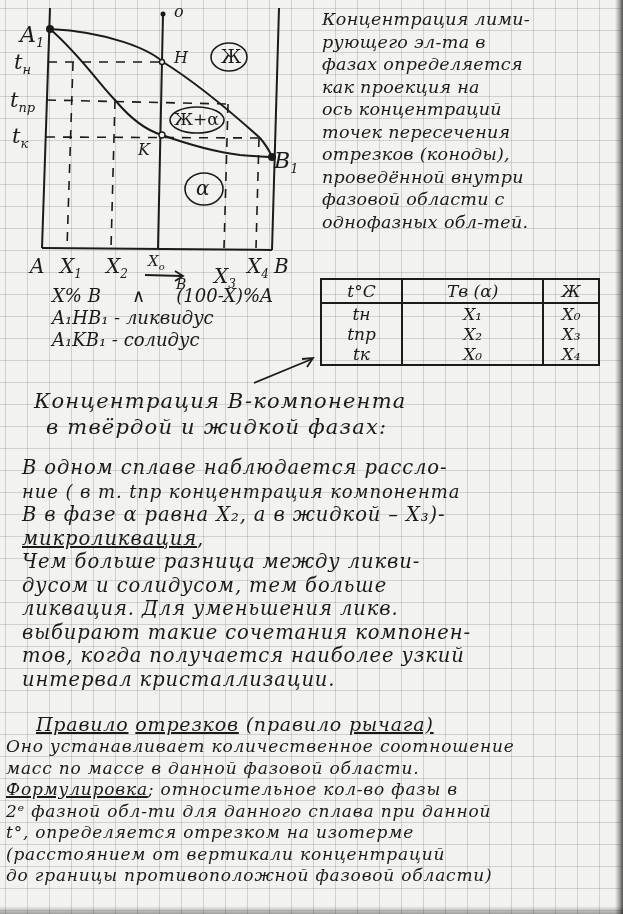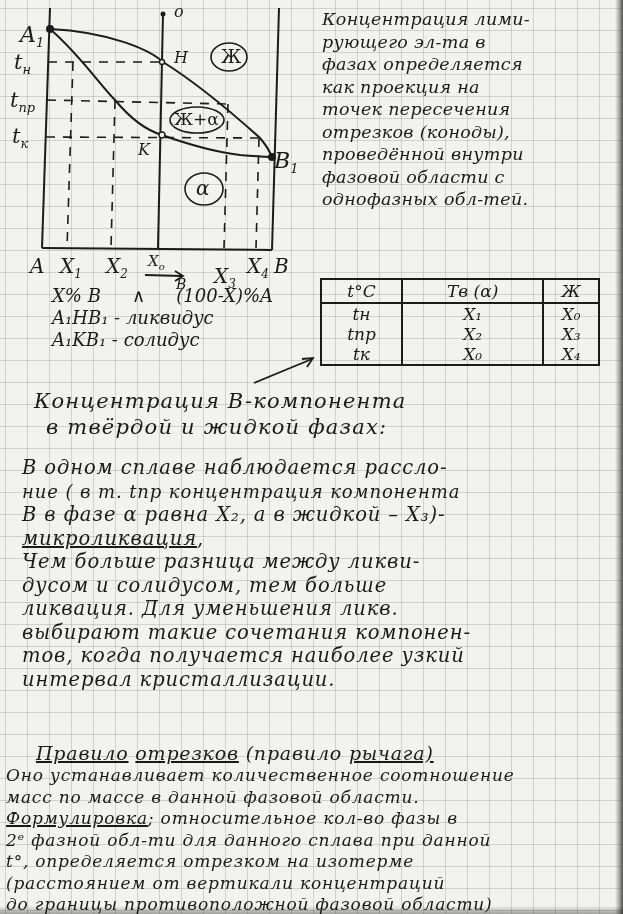--- a/index.html
+++ b/index.html
@@ -38,21 +38,21 @@
   }
   table.phase th, table.phase td { border-left: 2px solid #1b1b1b; border-right: 2px solid #1b1b1b; text-align: center; padding: 0; height: 20px; line-height: 20px; }
   table.phase th { border-top: 2px solid #1b1b1b; border-bottom: 2px solid #1b1b1b; font-weight: normal; height: 22px; }
   table.phase tr:last-child td { border-bottom: 2px solid #1b1b1b; }
   .arrow-svg { position: absolute; left: 250px; top: 355px; }
   .heading { position: absolute; left: 34px; top: 388px; font-size: 21px; font-style: italic; line-height: 26px; letter-spacing: 1.2px; }
   .para { position: absolute; left: 22px; font-style: italic; font-size: 19.5px; line-height: 23.5px; letter-spacing: 0.9px; }
   .para .line { white-space: nowrap; }
   .underline { text-decoration: underline; text-decoration-thickness: 2px; }
   .rule-block { position: absolute; left: 6px; top: 712px; font-style: italic; }
-  .rule-block .title { font-size: 19px; line-height: 24px; padding-left: 30px; letter-spacing: 0.8px; margin-top: 29px; }
+  .rule-block .title { font-size: 19px; line-height: 24px; padding-left: 30px; letter-spacing: 0.8px; }
   .rule-block .line { font-size: 17px; line-height: 21.5px; letter-spacing: 0.8px; white-space: nowrap; }
 </style>
 </head>
 <body>
 
 <svg class="diagram" width="320" height="300" viewBox="0 0 320 300">
   <g stroke="#1b1b1b" fill="none" stroke-width="2">
 
     <line x1="50" y1="8" x2="42" y2="248"></line>
 
@@ -120,20 +120,21 @@
 
 <span class="hand" style="left:221px;top:46px;font-size:18px;font-style:normal;">Ж</span>
 <span class="hand" style="left:174px;top:109px;font-size:17px;font-style:normal;">Ж+α</span>
 <span class="hand" style="left:196px;top:176px;font-size:20px;">α</span>
 
 <div class="side-text">
   <div class="line">Концентрация лими-</div>
   <div class="line">рующего эл-та в</div>
   <div class="line">фазах определяется</div>
   <div class="line">как проекция на</div>
+  <div class="line">ось концентраций</div>
   <div class="line">точек пересечения</div>
   <div class="line">отрезков (коноды),</div>
   <div class="line">проведённой внутри</div>
   <div class="line">фазовой области с</div>
   <div class="line">однофазных обл-тей.</div>
 </div>
 
 <div class="formulas">
   <div class="line">
     <span>X% B</span>

